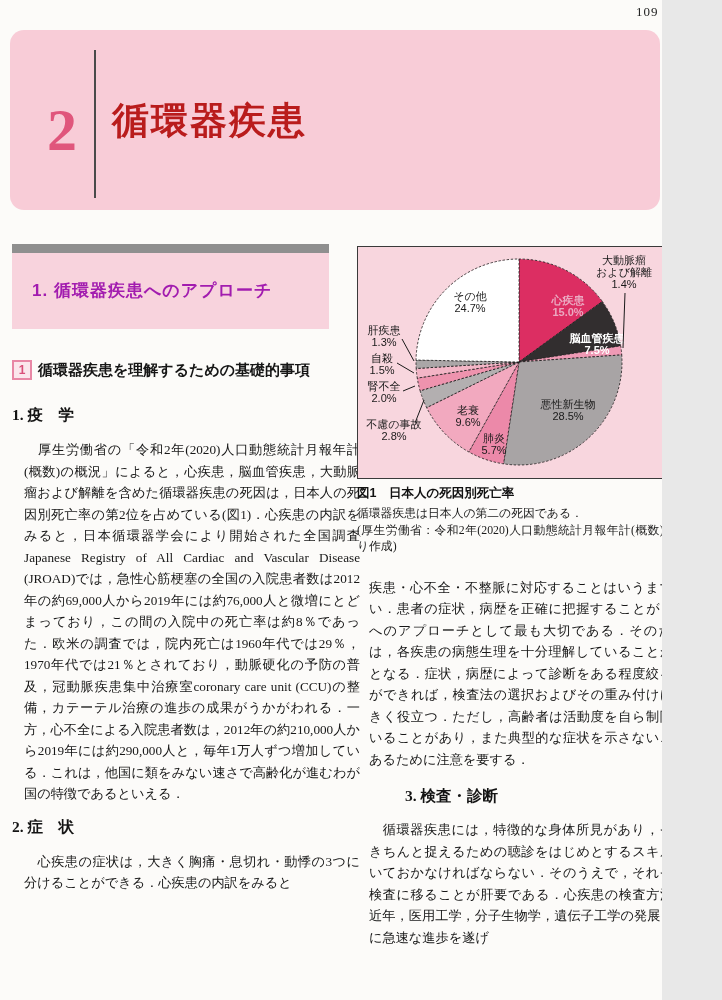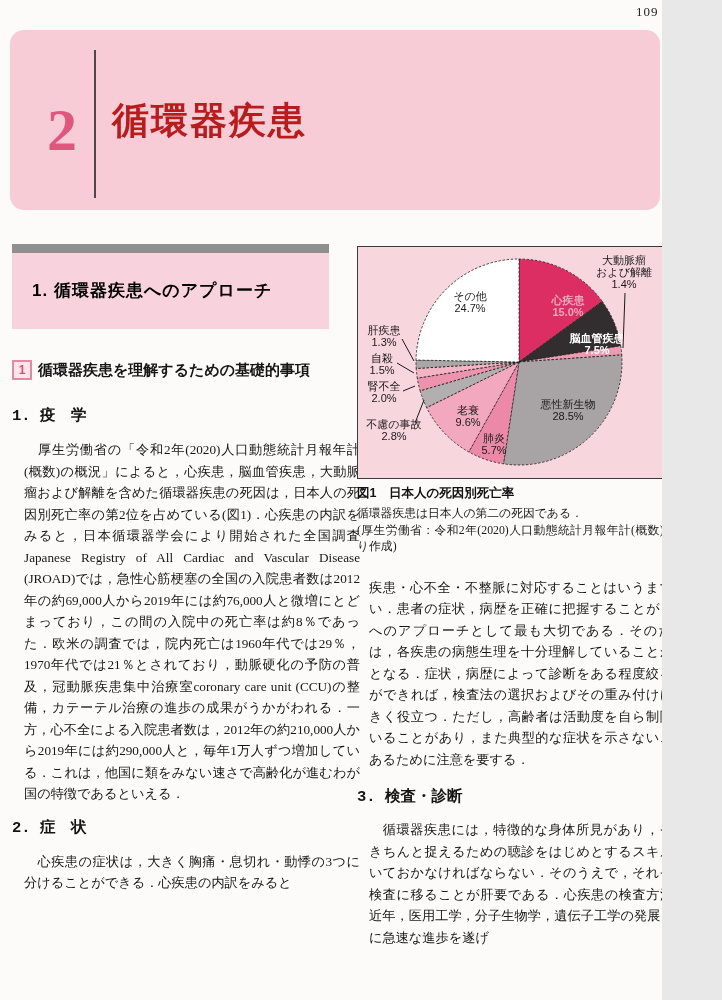--- a/index.html
+++ b/index.html
@@ -18,42 +18,42 @@
   .edge-tab span{display:block;padding:15px 0 0 9px;font-size:17px;font-weight:bold;color:#f08bab;
                  font-family:"Liberation Sans",sans-serif;}
 
   
   .leftcol{position:absolute;left:12px;top:244px;width:338px;}
   .rightcol{position:absolute;left:357px;top:246px;width:356px;}
 
   .section-bar{width:317px;height:9px;background:#8f8f8f;}
   .section-box{width:297px;height:50px;background:#f8d3dd;padding:26px 0 0 20px;margin-bottom:30px;}
   .section-box .stitle{font-family:"Liberation Sans","DejaVu Sans",sans-serif;font-size:17px;
-                       font-weight:bold;color:#000000;letter-spacing:1px;}
+                       font-weight:bold;color:#a21caf;letter-spacing:1px;}
 
   .subsection{display:flex;align-items:center;gap:6px;margin-bottom:24px;height:22px;}
   .badge{width:16px;height:16px;border:2px solid #e887a5;background:#fbe6ec;color:#d94f79;
          font-family:"Liberation Sans",sans-serif;font-size:12px;font-weight:bold;
          display:flex;align-items:center;justify-content:center;}
   .subsection .sstitle{font-family:"Liberation Sans","DejaVu Sans",sans-serif;font-size:15px;font-weight:bold;color:#161616;}
 
-  .bheading{font-family:Liberation Mono, monospace;font-size:15.5px;font-weight:bold;
+  .bheading{font-family:Liberation Serif, serif;font-size:15.5px;font-weight:bold;
             color:#141414;margin:0 0 13px 0;}
   .para{font-size:13.2px;line-height:21.5px;text-align:justify;margin:12px;color:#171717;}
   .leftcol .para{width:336px;}
   .h2sp{}
 
   
   .figure-box{width:353px;height:231px;background:#f8d6de;border:1.5px solid #3a3a3a;box-sizing:content-box;}
   .figure-box svg{display:block;font-family:"Liberation Sans","DejaVu Sans",sans-serif;}
   .fig-title{font-family:"Liberation Sans","DejaVu Sans",sans-serif;font-size:12.5px;font-weight:bold;
              margin-top:6px;color:#111;}
   .fig-note{font-size:11.8px;line-height:16.5px;margin-top:3px;color:#1a1a1a;text-align:justify;}
   .rc-para1{margin-top:22px;}
-  .rc-h3{margin-top:16px;margin-bottom:12px;}
+  .rc-h3{margin-top:16px;margin-bottom:12px;margin-left:48px;}
 </style>
 </head>
 <body>
 
 <div class="page">
 
   <div class="pageno">109</div>
 
   <div class="banner">
     <div class="banner-num">2</div>

